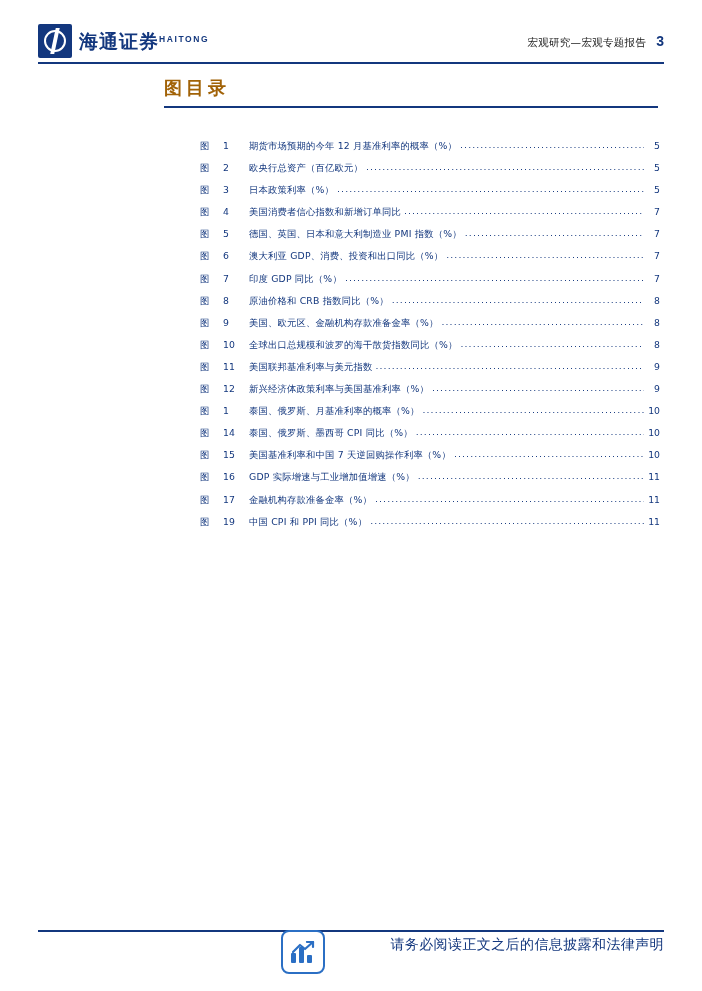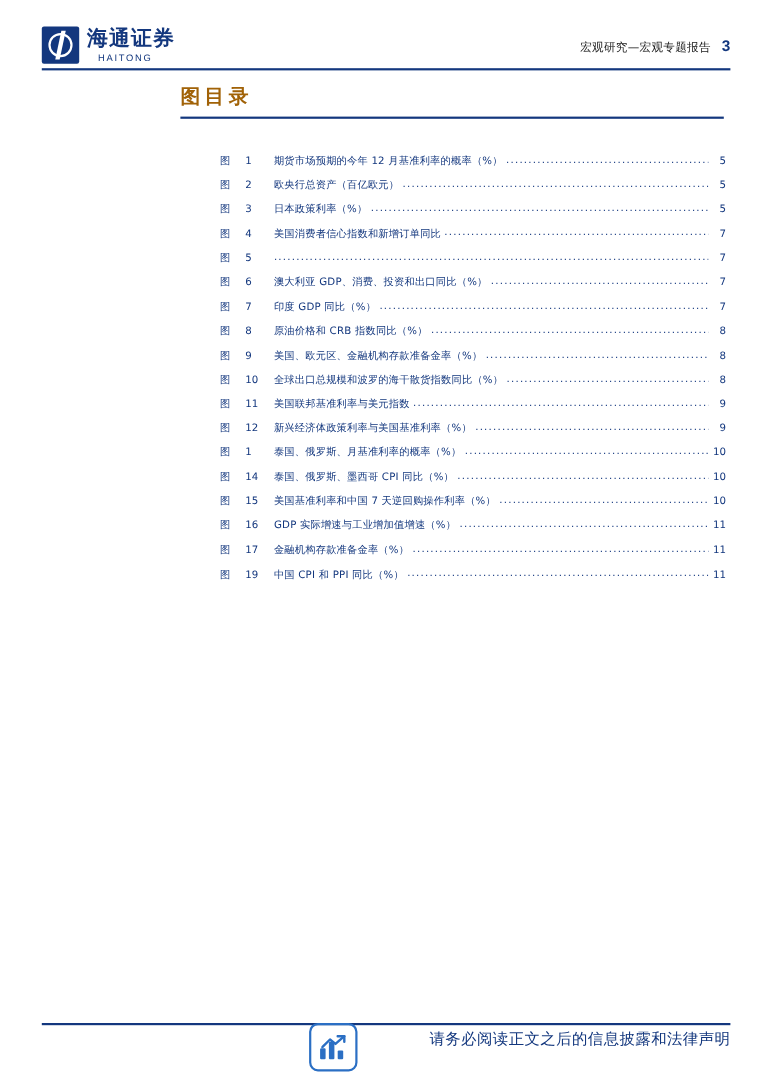--- a/index.html
+++ b/index.html
@@ -58,38 +58,37 @@
   .logo-mark::after {
     content: "";
     position: absolute;
     left: 15px; top: 4px;
     width: 4px; height: 26px;
     background: #ffffff;
     transform: skewX(-12deg);
   }
   .logo-text-wrap {
     display: flex;
-    flex-direction: column;
+    flex-direction: row;
     justify-content: center;
     line-height: 1;
   }
   .logo-cn {
     font-family: "DejaVu Sans", sans-serif;
     font-size: 19px;
     font-weight: bold;
     color: #13377e;
     letter-spacing: 1px;
   }
   .logo-en {
     font-size: 8.5px;
-    font-weight: normal;
+    font-weight: bold;
     color: #13377e;
     letter-spacing: 1.6px;
     margin-top: 3px;
-    margin-left: 10px;
   }
   .header-right {
     display: flex;
     align-items: baseline;
     gap: 10px;
     text-align: center;
   }
   .header-title {
     font-family: "DejaVu Sans", sans-serif;
     font-size: 10.5px;
@@ -306,20 +305,21 @@
       <span class="toc-label">图</span>
       <span class="toc-num">4</span>
       <span class="toc-text">美国消费者信心指数和新增订单同比</span>
       <span class="toc-dots">....................................................................................................</span>
       <span class="toc-page">7</span>
     </div>
 
     <div class="toc-row">
       <span class="toc-label">图</span>
       <span class="toc-num">5</span>
+      <span class="toc-text">德国、英国、日本和意大利制造业 PMI 指数（%）</span>
       <span class="toc-dots">....................................................................................................</span>
       <span class="toc-page">7</span>
     </div>
 
     <div class="toc-row">
       <span class="toc-label">图</span>
       <span class="toc-num">6</span>
       <span class="toc-text">澳大利亚 GDP、消费、投资和出口同比（%）</span>
       <span class="toc-dots">....................................................................................................</span>
       <span class="toc-page">7</span>

